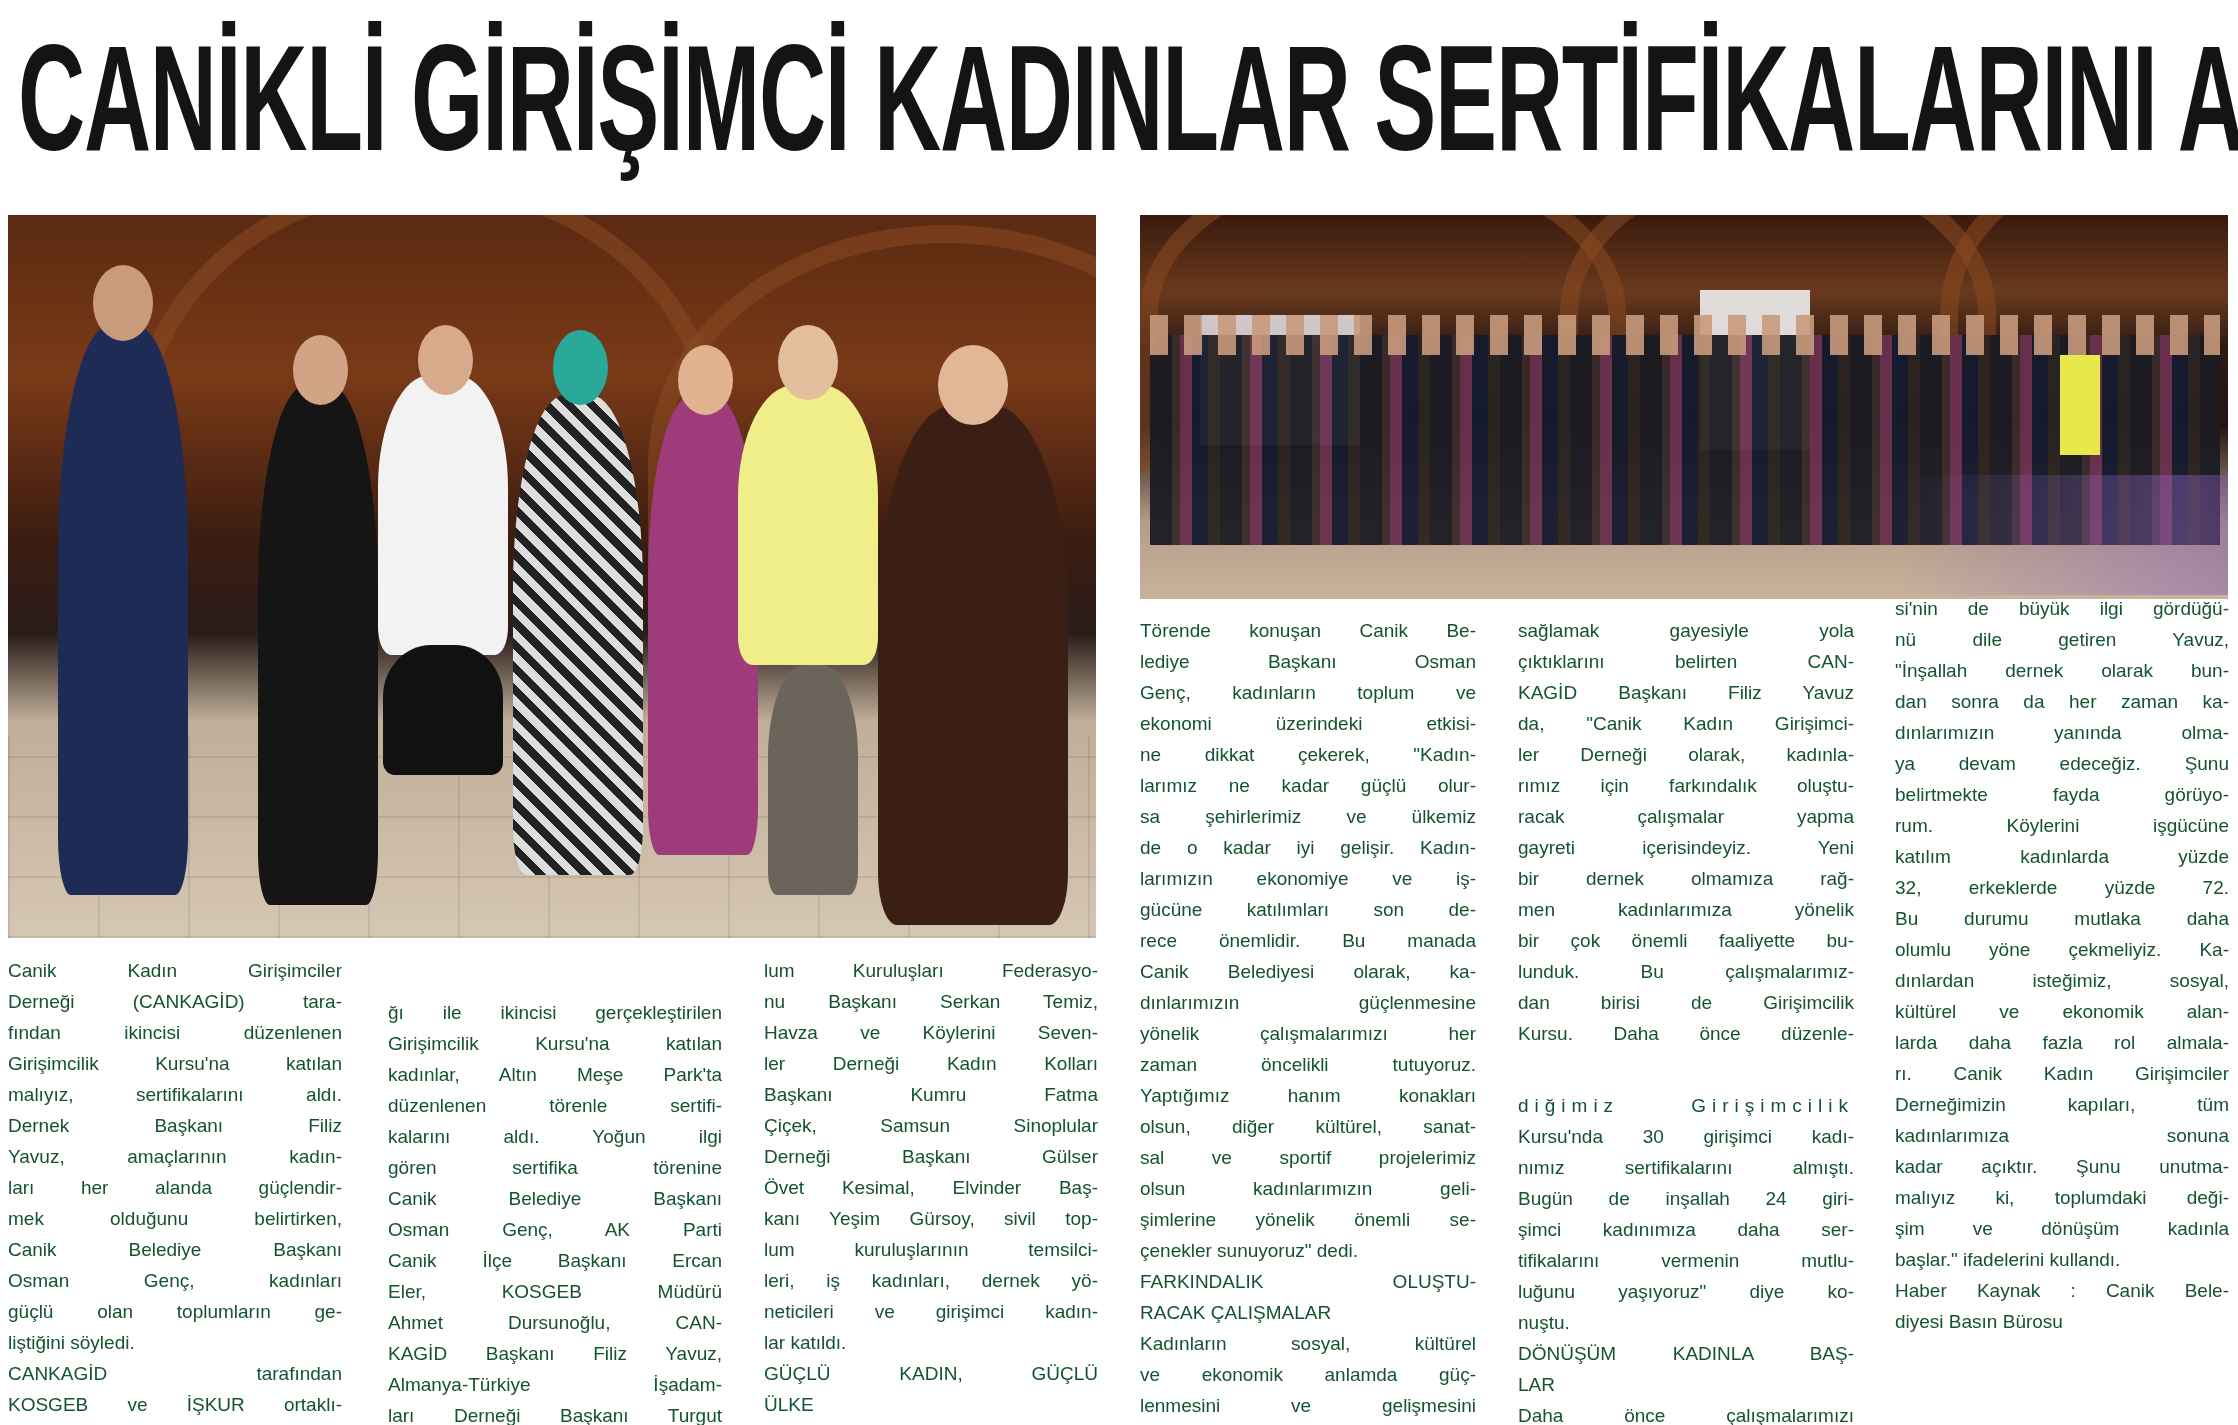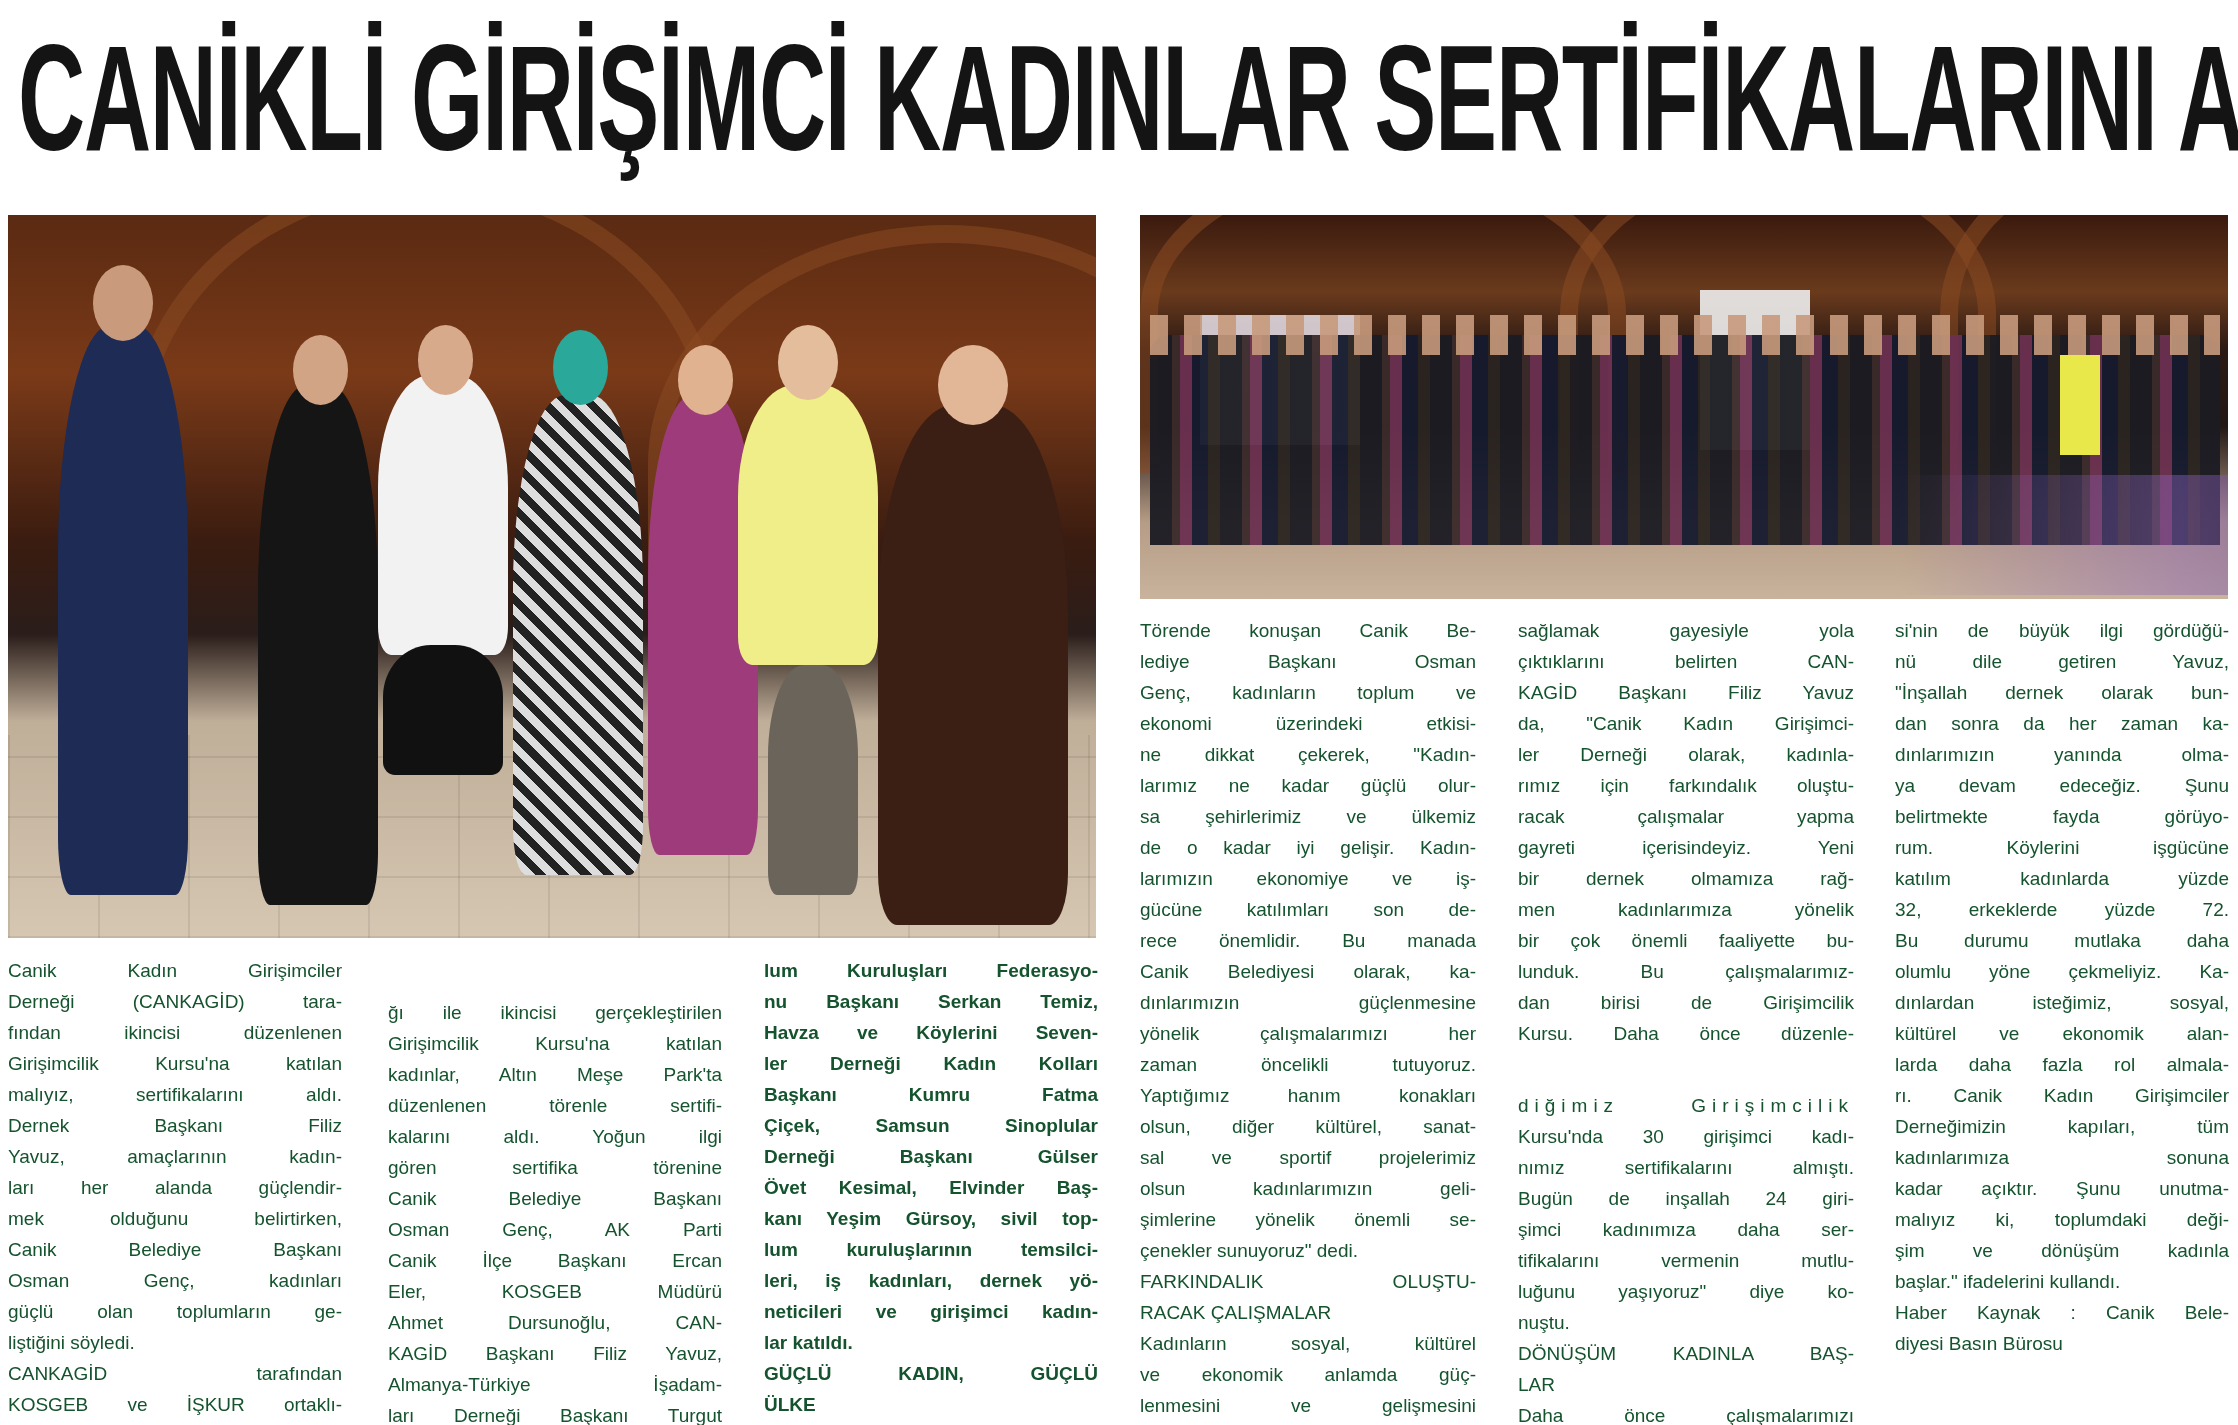--- a/index.html
+++ b/index.html
@@ -21,24 +21,24 @@
     background: linear-gradient(180deg, #3a1a0e 0%, #6a3a1c 20%, #2c1a14 35%, #231714 55%, #b59c86 80%, #c9b39c 100%);
   }
   
   .fig { position:absolute; border-radius:40% 40% 10% 10%; }
   .head { position:absolute; border-radius:50%; background:#c99a7c; }
   .arch { position:absolute; border:18px solid #8a4a22; border-bottom:none; border-radius:50% 50% 0 0; opacity:.55; }
 
   .col { position:absolute; font-size:19px; line-height:31px; text-align:justify; color:#14532d; }
   .c1 { left:8px;    top:955px;  width:334px; }
   .c2 { left:388px;  top:997px;  width:334px; }
-  .c3 { left:764px;  top:955px;  width:334px;font-weight:bold; }
+  .c3 { left:764px;  top:955px;  width:334px; }
   .c4 { left:1140px; top:615px;  width:336px; }
   .c5 { left:1518px; top:615px;  width:336px; }
-  .c6 { left:1895px; top:615px;  width:334px; }
+  .c6 { left:1895px; top:593px;  width:334px; }
   .line { display:block; text-align:justify; text-align-last:justify; white-space:nowrap; }
   .line.last { text-align-last:left; }
 </style>
 </head>
 <body>
 
 <div class="headline">CANİKLİ GİRİŞİMCİ KADINLAR SERTİFİKALARINI ALDI</div>
 
 <div class="photo photo-left">
   <div class="arch" style="left:120px;top:-40px;width:560px;height:520px;"></div>

